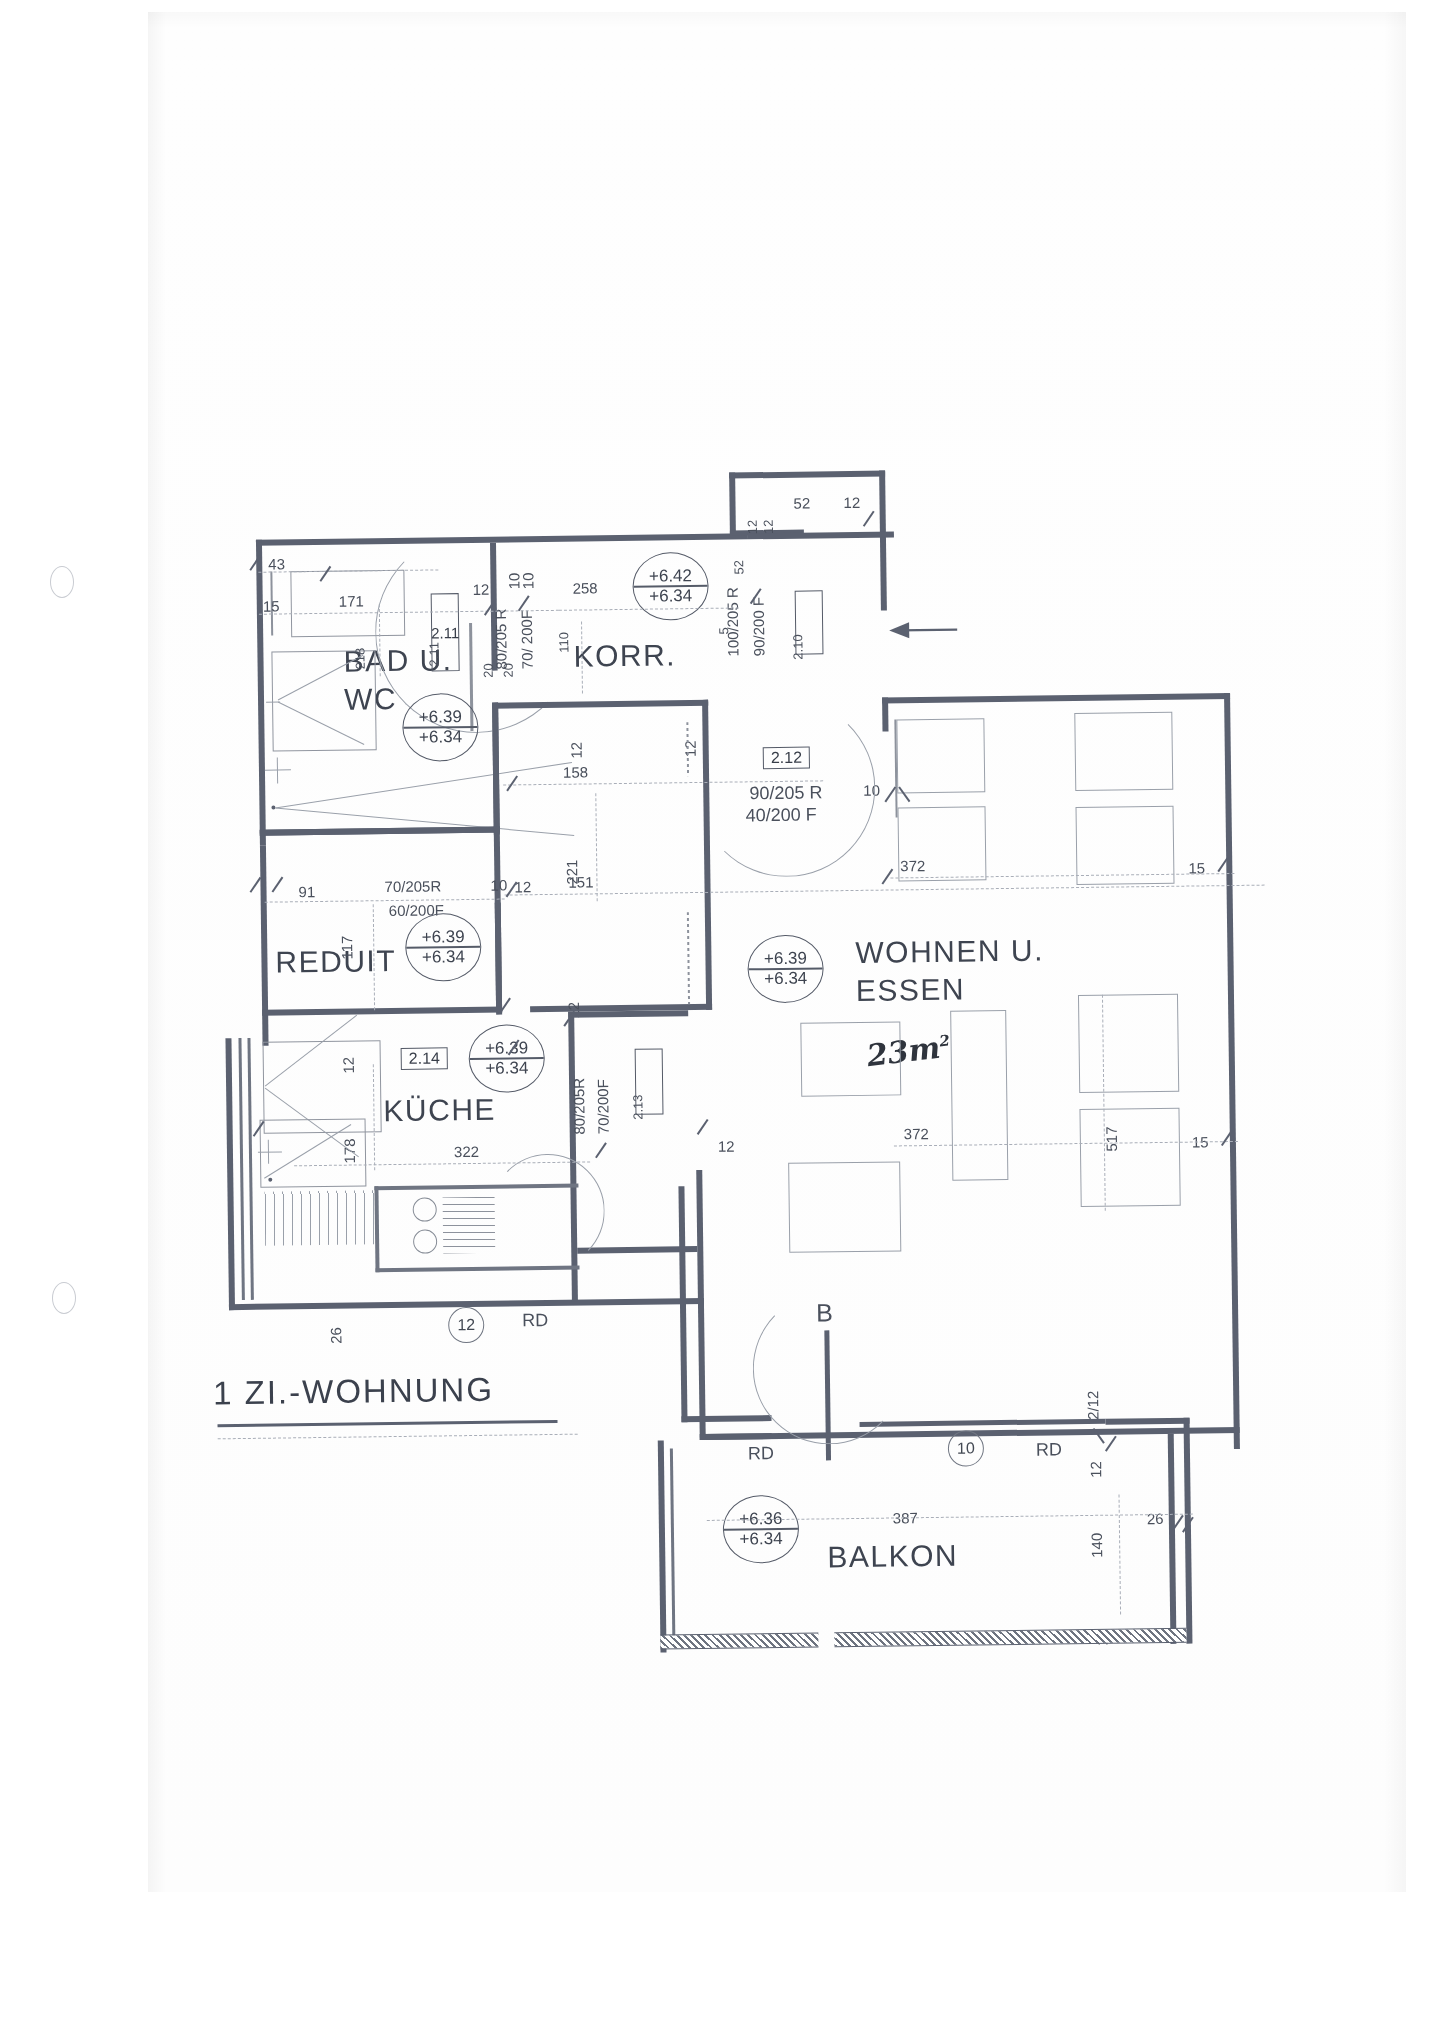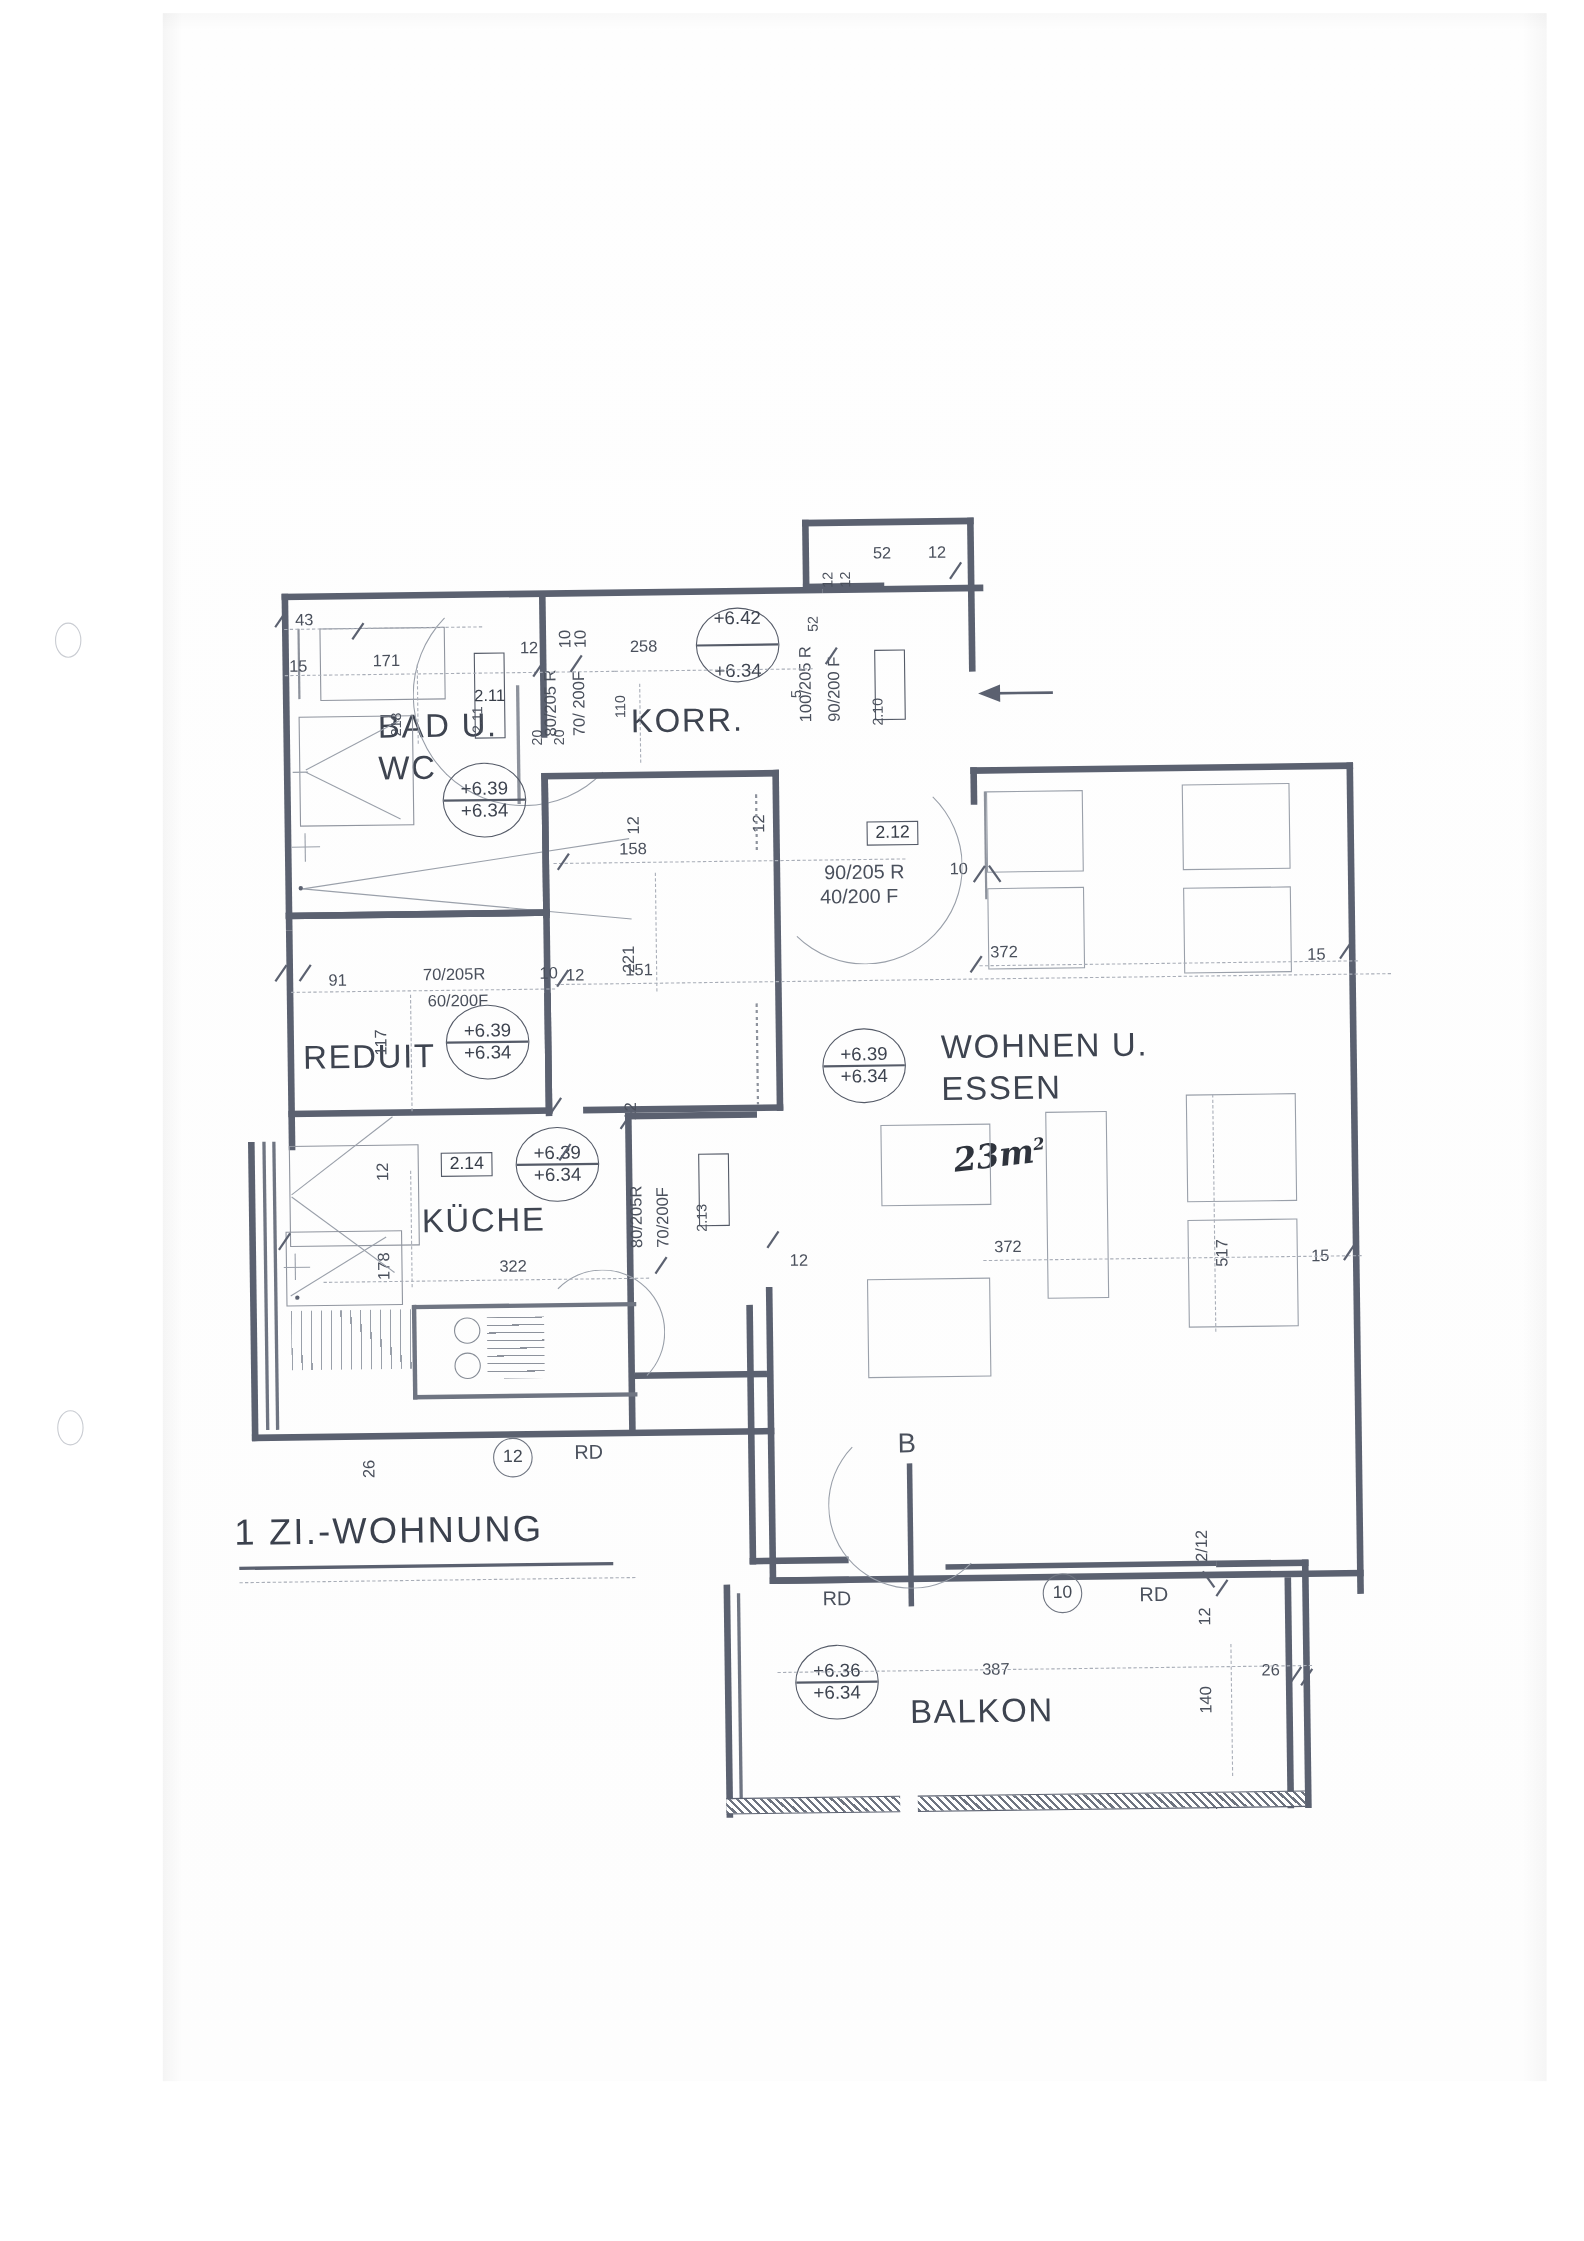--- a/index.html
+++ b/index.html
@@ -166,21 +166,21 @@
       <span>+6.39</span>
       <div class="ln"></div>
       <span>+6.34</span>
     </div>
 
     <div class="room" style="left:578px;top:638px;">KORR.</div>
 
     <div class="num s" style="left:578px;top:578px;">258</div>
     <div class="num xs vert" style="left:576px;top:636px;">110</div>
 
-    <div class="elev" style="left:638px;top:552px;justify-content:space-between;">
+    <div class="elev" style="left:638px;top:552px;">
       <span>+6.42</span>
       <div class="ln"></div>
       <span>+6.34</span>
     </div>
 
     <div class="num s vert" style="left:746px;top:640px;">100/205 R</div>
     <div class="num s vert" style="left:772px;top:640px;">90/200 F</div>
     <div class="num xs vert" style="left:736px;top:620px;">5</div>
     <div class="num xs vert" style="left:752px;top:560px;">52</div>
     <div class="num xs vert" style="left:766px;top:520px;">12</div>
@@ -208,21 +208,21 @@
     <div class="w" style="left:496px;top:700px;width:6px;height:132px;"></div>
     <div class="w" style="left:496px;top:900px;width:6px;height:112px;"></div>
 
     <div class="num s" style="left:566px;top:762px;">158</div>
     <div class="num s vert" style="left:582px;top:866px;">221</div>
     <div class="num s" style="left:570px;top:872px;">151</div>
     <div class="num s vert" style="left:588px;top:740px;">12</div>
     <div class="num s vert" style="left:582px;top:1000px;">12</div>
     <div class="num s vert" style="left:702px;top:740px;">12</div>
 
-    <div class="tag" style="left:766px;top:748px;margin-left:25px;">2.12</div>
+    <div class="tag" style="left:766px;top:748px;">2.12</div>
     <div class="num" style="left:752px;top:784px;">90/205 R</div>
     <div class="num" style="left:748px;top:806px;">40/200 F</div>
     <div class="num s" style="left:866px;top:784px;">10</div>
     <div class="arc" style="left:700px;top:700px;width:176px;height:176px;border-color:transparent;border-right-color:#9aa0aa;border-bottom-color:#9aa0aa;"></div>
 
     <div class="wl" style="left:690px;top:722px;width:2px;height:54px;
          background:repeating-linear-gradient(180deg,#8d929c 0,#8d929c 3px,transparent 3px,transparent 6px);"></div>
     <div class="wl" style="left:688px;top:912px;width:2px;height:92px;
          background:repeating-linear-gradient(180deg,#8d929c 0,#8d929c 3px,transparent 3px,transparent 6px);"></div>
 

